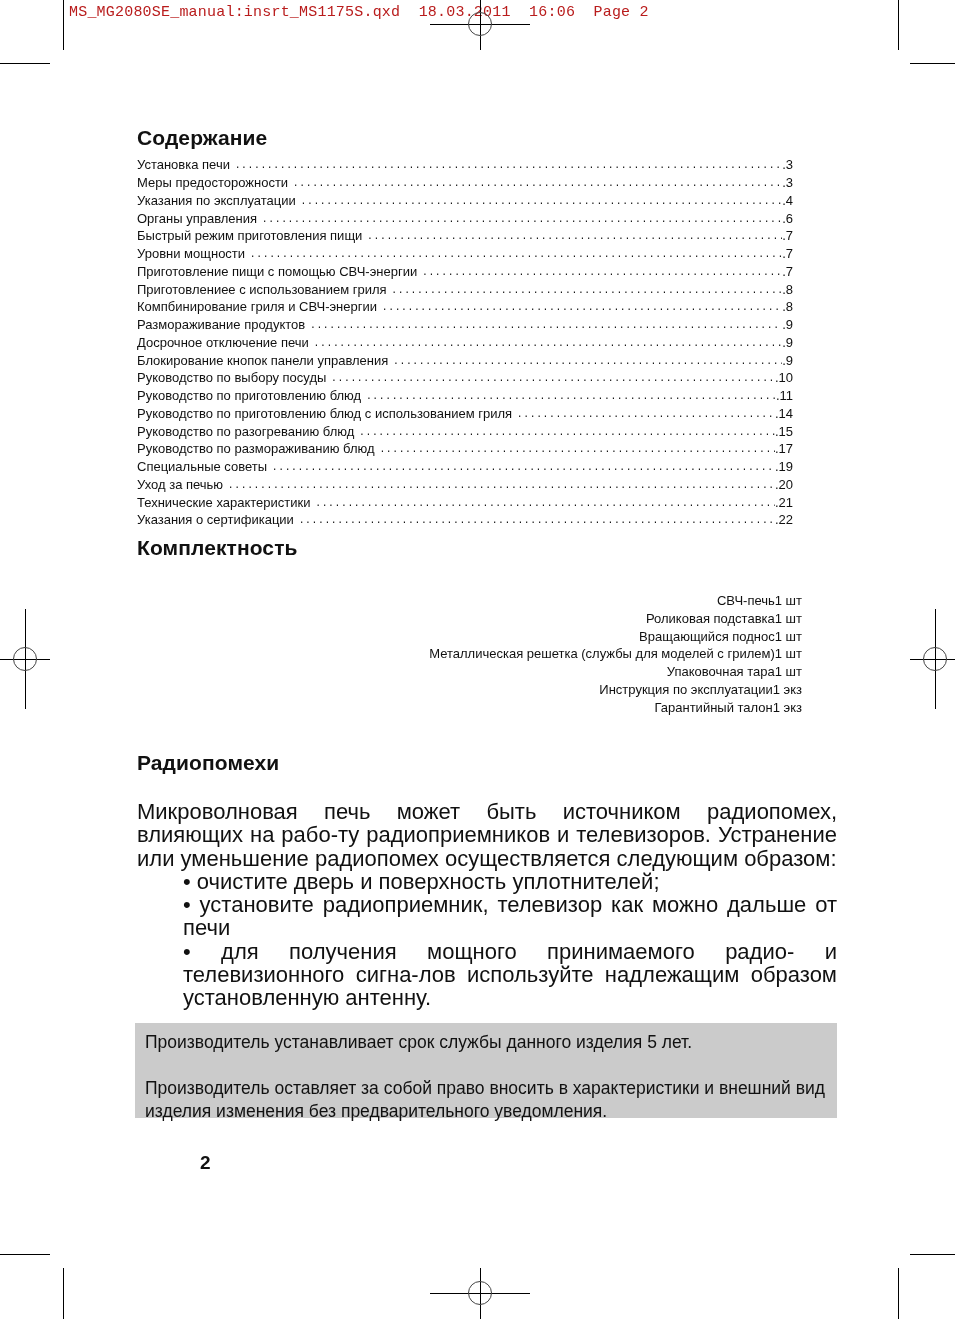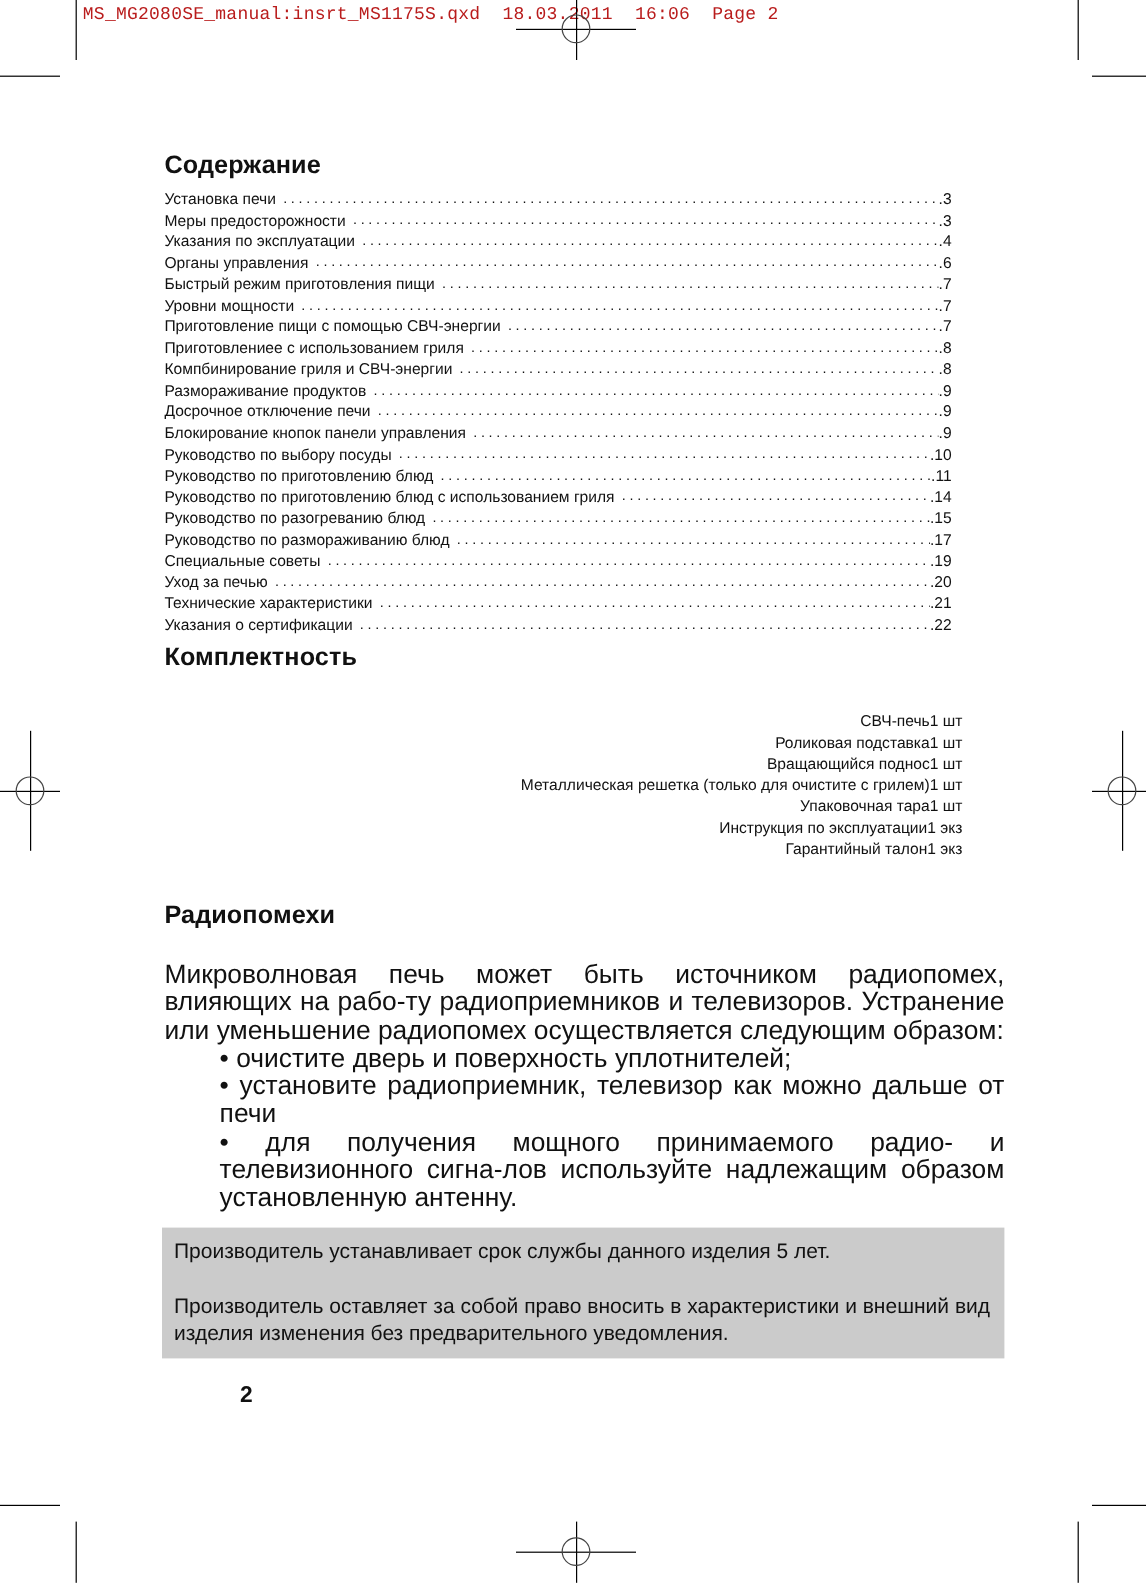--- a/index.html
+++ b/index.html
@@ -4,31 +4,31 @@
 <style>
   html, body { margin:0; padding:0; background:#ffffff; }
   body { width:955px; height:1319px; position:relative; overflow:hidden;
          font-family:"Liberation Sans", "DejaVu Sans", sans-serif; color:#111; }
   .slug { position:absolute; left:69px; top:4px; font-family:"Liberation Mono","DejaVu Sans Mono",monospace;
           font-size:15px; color:#b91c1c; white-space:pre; letter-spacing:0.2px; }
   .mark { position:absolute; background:#000; }
   .reg { position:absolute; width:24px; height:24px; border:1px solid #444; border-radius:50%; box-sizing:border-box; }
   h2 { position:absolute; left:137px; margin:0; font-size:21px; font-weight:bold; letter-spacing:0.1px; }
   .toc { position:absolute; left:137px; top:156px; width:656px; }
-  .toc-row { display:flex; align-items:flex-end; height:17.75px; font-size:13px; line-height:17px; }
+  .toc-row { display:flex; align-items:center; height:17.75px; font-size:13px; line-height:17px; }
   .toc-row .t { white-space:nowrap; padding-right:6px; }
   .toc-row .dots { flex:1; overflow:hidden; white-space:nowrap; letter-spacing:3.1px; font-size:12px; }
   .toc-row .p { white-space:nowrap; }
   .kit { position:absolute; left:137px; top:592px; width:665px; }
   .kit-row { display:flex; justify-content:flex-end; height:17.8px; font-size:13px; line-height:17px; }
   .body-text { position:absolute; left:137px; top:800px; width:700px; font-size:22px; line-height:23.3px; }
   .body-text p { margin:0; text-align:justify; text-align-last:left; }
   .bullets { margin:0; padding:0; list-style:none; padding-left:46px; }
   .bullets li { text-align:justify; }
-  .note { position:absolute; left:135px; top:1023px; width:702px; height:109px; background:#cbcbcb;
+  .note { position:absolute; left:135px; top:1023px; width:702px; height:95px; background:#cbcbcb;
           font-size:17.5px; line-height:23px; box-sizing:border-box; padding:8px 10px 0 10px; }
   .note p { margin:0; }
   .note p + p { margin-top:23px; }
   .pagenum { position:absolute; left:200px; top:1152px; font-size:19px; font-weight:bold; }
 </style>
 </head>
 <body>
 
 <div class="slug">MS_MG2080SE_manual:insrt_MS1175S.qxd  18.03.2011  16:06  Page 2</div>
 
@@ -176,21 +176,21 @@
     </div>
   <div class="kit-row">
       <span>Роликовая подставка</span>
       <span>1 шт</span>
     </div>
   <div class="kit-row">
       <span>Вращающийся поднос</span>
       <span>1 шт</span>
     </div>
   <div class="kit-row">
-      <span>Металлическая решетка (только для очистите с грилем)</span>
+      <span>Металлическая решетка (службы для моделей с грилем)</span>
       <span>1 шт</span>
     </div>
   <div class="kit-row">
       <span>Упаковочная тара</span>
       <span>1 шт</span>
     </div>
   <div class="kit-row">
       <span>Инструкция по эксплуатации</span>
       <span>1 экз</span>
     </div>

